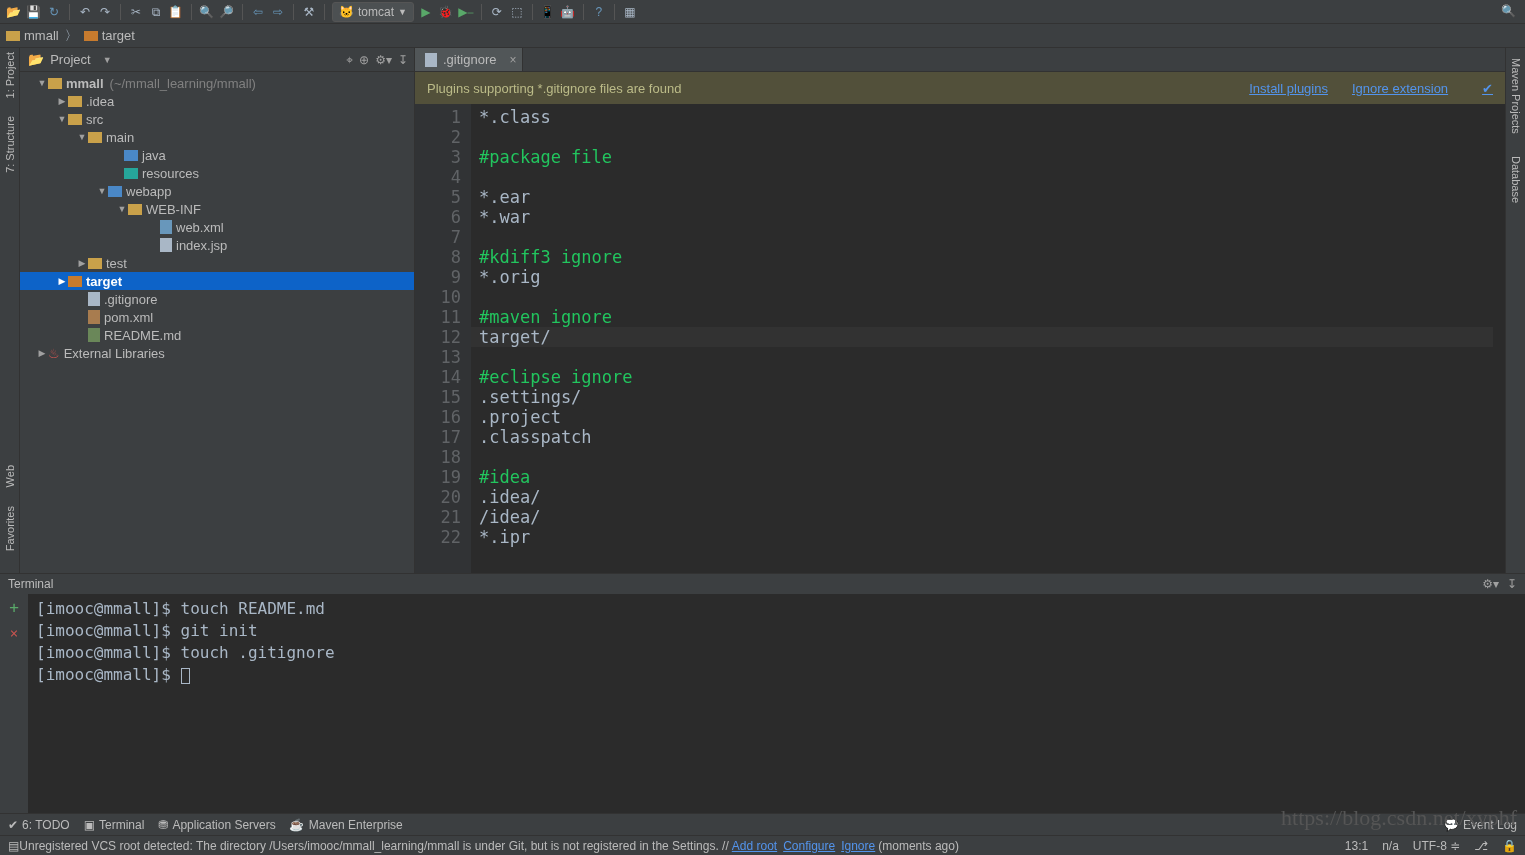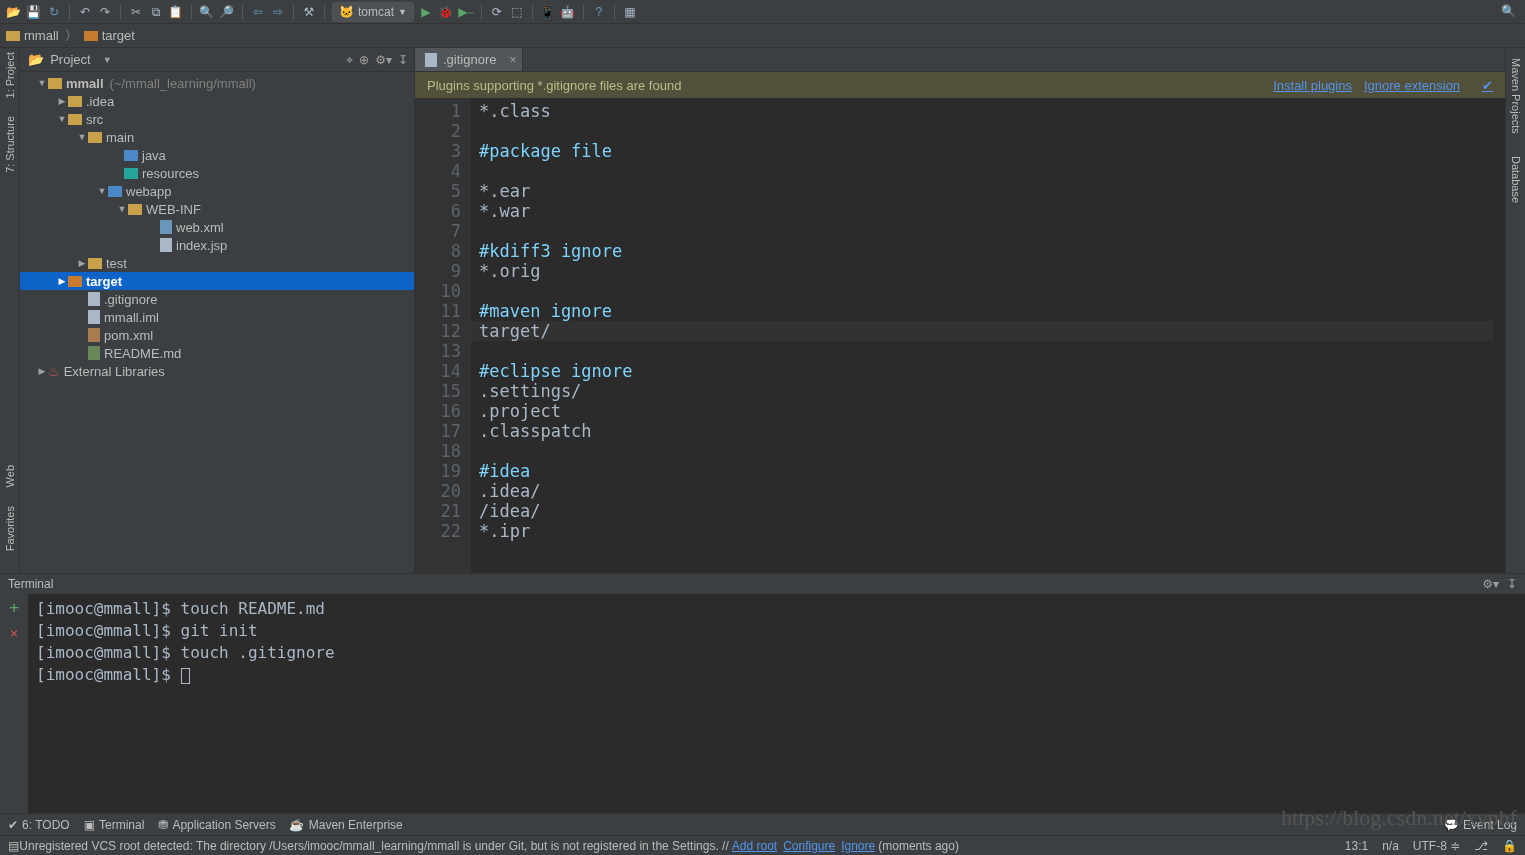--- a/index.html
+++ b/index.html
@@ -64,28 +64,28 @@
 .tree-row .file-icon.md { background:#6a8759; }
 .tree-row .file-icon.xml { background:#6897bb; }
 .tree-row.selected { background:#0d63c8; color:#ffffff; }
 .tree-row.selected .arrow { color:#fff; }
 .tree-row .muted { color:#808080; margin-left:6px; }
 .tree-row strong { font-weight:600; }
 .editor-panel { flex:1; display:flex; flex-direction:column; min-width:0; }
 .editor-tabs { height:24px; background:#3c3f41; display:flex; align-items:stretch; border-bottom:1px solid #323232;}
 .etab { background:#515658; display:flex; align-items:center; padding:0 26px 0 10px; gap:6px; color:#bbbbbb; position:relative; font-size:13px; border-right:1px solid #323232;}
 .etab .close { position:absolute; right:6px; font-size:12px; color:#a0a0a0; }
-.notice-bar { height:26px; background:#52503a; color:#bbbb88; display:flex; align-items:center; padding:0 12px; font-size:13px; }
-.notice-bar .links { margin-left:auto; display:flex; gap:12px; }
+.notice-bar { height:16px; background:#52503a; color:#bbbb88; display:flex; align-items:center; padding:16px 12px; font-size:13px; }
+.notice-bar .links { margin-left:auto; display:flex; gap:24px; }
 .notice-bar .links span { color:#5394ec; text-decoration:underline; cursor:pointer; }
 .notice-bar .ok { color:#59a869; margin-left:10px;}
 .editor-body { flex:1; display:flex; background:#2b2b2b; font-family: "Menlo","Consolas",monospace; font-size:17px; min-height:0; position:relative;}
 .gutter { width:56px; background:#313335; color:#606366; text-align:right; padding:3px 10px 3px 0; line-height:20px; }
 .code { flex:1; padding:3px 0 3px 8px; line-height:20px; color:#a9b7c6; }
-.code .comment { color:#7dd3fc; }
+.code .comment { color:#22c55e; }
 .line-highlight { position:absolute; left:56px; right:12px; height:20px; background:#323232; z-index:0; }
 .code-lines { position:relative; z-index:1; }
 .scroll-marker { position:absolute; right:0; top:0; width:12px; height:100%; background:#2b2b2b; }
 .terminal-wrap { display:flex; flex-direction:column; border-top:1px solid #323232; }
 .terminal-header { height:20px; background:#3c3f41; display:flex; align-items:center; padding:0 8px; color:#bbbbbb; font-size:12px; }
 .terminal-header .right { margin-left:auto; display:flex; gap:8px; color:#a0a0a0; }
 .terminal-body { flex:1; display:flex; background:#2b2b2b; font-family:"Menlo","Consolas",monospace; font-size:16px; }
 .terminal-sidebar { width:28px; background:#3c3f41; display:flex; flex-direction:column; align-items:center; padding-top:4px; gap:8px; }
 .terminal-sidebar .plus { color:#59a869; font-size:16px; }
 .terminal-sidebar .x { color:#c75450; font-size:14px; }
@@ -237,25 +237,20 @@
       </div>
       <div class="tree-row selected" style="padding-left:36px">
         <span class="arrow">▶</span>
           <span class="icon dir-orange"></span>
         <strong>target</strong>
       </div>
       <div class="tree-row" style="padding-left:56px">
         <span class="arrow"></span>
           <span class="file-icon"></span>
         <span>.gitignore</span>
-      </div>
-      <div class="tree-row" style="padding-left:56px">
-        <span class="arrow"></span>
-          <span class="file-icon"></span>
-        <span>mmall.iml</span>
       </div>
       <div class="tree-row" style="padding-left:56px">
         <span class="arrow"></span>
           <span class="file-icon" style="background:#a87c4f"></span>
         <span>pom.xml</span>
       </div>
       <div class="tree-row" style="padding-left:56px">
         <span class="arrow"></span>
           <span class="file-icon md"></span>
         <span>README.md</span>

